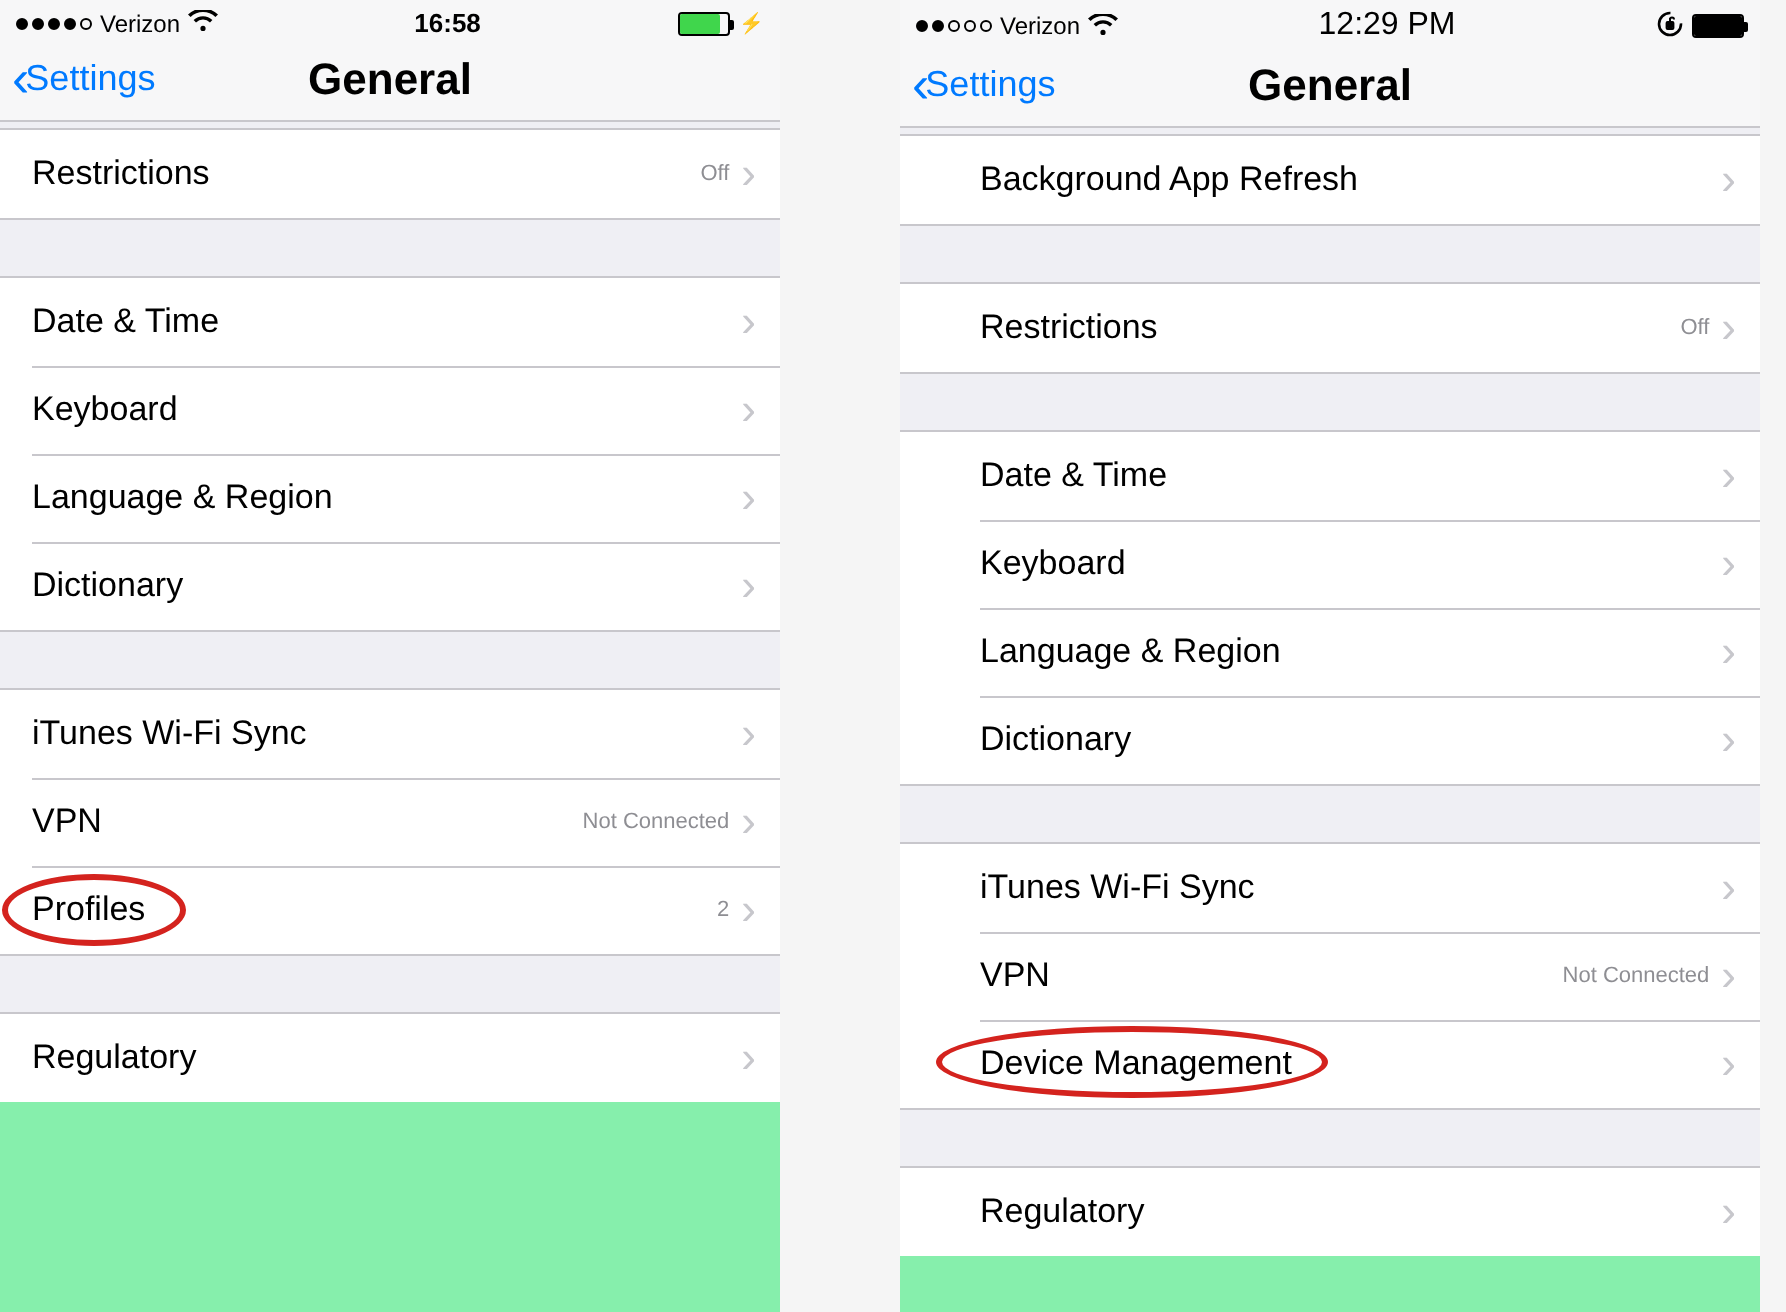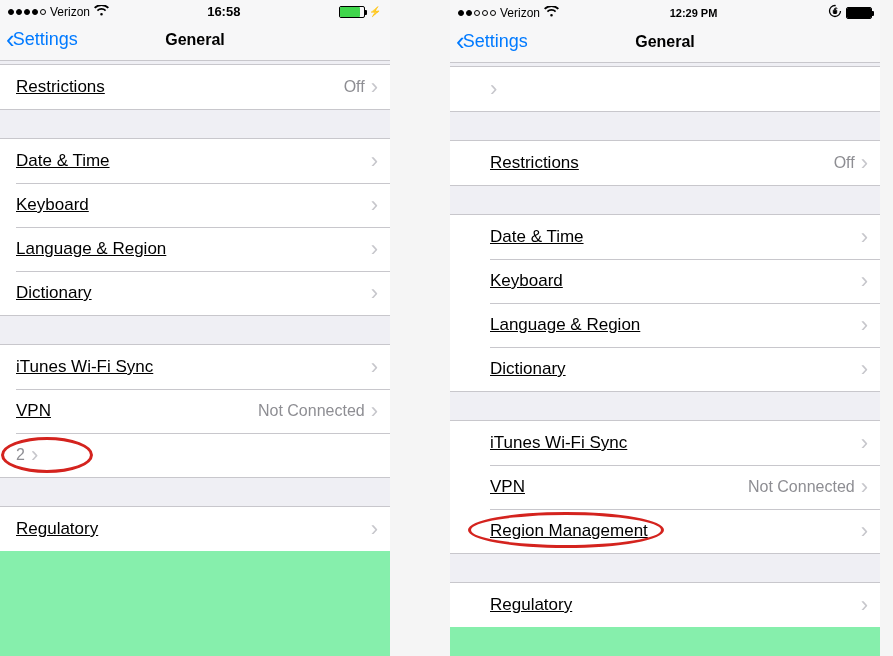--- a/index.html
+++ b/index.html
@@ -66,21 +66,21 @@
       border-bottom: 1px solid #c8c7cc;
       position: relative;
     }
     .nav-back {
       display: flex; align-items: center; color: #007aff;
       font-size: 18px; cursor: pointer;
     }
     .nav-back .chev { font-size: 26px; line-height: 0.8; font-weight: 300; margin-right: -2px; }
     .nav-title {
       position: absolute; left: 0; right: 0;
-      text-align: center; font-size: 16px; font-weight: 600;
+      text-align: center; font-size: 22px; font-weight: 600;
       pointer-events: none;
     }
 
     
     .section-gap {
       height: 30px;
       background: #efeff4;
       border-top: 1px solid #c8c7cc;
       border-bottom: 1px solid #c8c7cc;
     }
@@ -94,22 +94,22 @@
       cursor: pointer;
       position: relative;
     }
     .phone.right .cell { padding-left: 40px; }
     .cell + .cell::before {
       content: "";
       position: absolute; top: 0; left: 16px; right: 0;
       border-top: 1px solid #c8c7cc;
     }
     .phone.right .cell + .cell::before { left: 40px; }
-    .cell-label { flex: 1; color: #000; font-weight: 400; text-decoration: underline; }
-    .cell-detail { color: #8e8e93; font-size: 16px; font-weight: 400; margin-right: 6px; text-align: right; }
+    .cell-label { flex: 1; color: #000; font-weight: 400; }
+    .cell-detail { color: #8e8e93; font-size: 11px; font-weight: 400; margin-right: 6px; text-align: right; }
     .chevron {
       color: #c7c7cc; font-size: 22px; font-weight: 300; line-height: 1;
     }
 
     
     .highlight {
       position: relative;
     }
     .highlight-oval {
       position: absolute;
@@ -187,20 +187,21 @@
   <div class="cell">
     <span class="cell-label">iTunes Wi-Fi Sync</span>
     <span class="chevron">›</span>
   </div>
   <div class="cell">
     <span class="cell-label">VPN</span>
     <span class="cell-detail">Not Connected</span>
     <span class="chevron">›</span>
   </div>
   <div class="cell highlight">
+    <span class="cell-label">Profiles</span>
     <span class="cell-detail">2</span>
     <span class="chevron">›</span>
     <span class="highlight-oval" style="left:1px;top:4px;width:92px;height:36px;"></span>
   </div>
 
   <div class="section-gap"></div>
 
   <div class="cell">
     <span class="cell-label">Regulatory</span>
     <span class="chevron">›</span>
@@ -217,21 +218,21 @@
           <span class="signal-dot empty"></span>
           <span class="signal-dot empty"></span>
       </span>
       <span>Verizon</span>
       <span class="wifi-icon">
         <svg width="15" height="11" viewBox="0 0 15 11">
             <path d="M7.5 10.5a1.3 1.3 0 100-2.6 1.3 1.3 0 000 2.6zM4 6.2a5 5 0 017 0l1.2-1.2a6.7 6.7 0 00-9.4 0L4 6.2zM1.3 3.5a8.8 8.8 0 0112.4 0L15 2.3a10.6 10.6 0 00-15 0l1.3 1.2z" fill="#000"></path>
           </svg>
       </span>
     </div>
-    <div style="font-weight:700;font-size:11px;">12:29 PM</div>
+    <div style="font-weight:400;font-size:16px;">12:29 PM</div>
     <div class="status-right">
       <span class="lock-rot">
         <svg width="14" height="14" viewBox="0 0 14 14">
             <circle cx="7" cy="7" r="5.5" fill="none" stroke="#000" stroke-width="1.3" stroke-dasharray="26 8"></circle>
             <path d="M7 4v2h1.2a.5.5 0 01.5.5V9a.5.5 0 01-.5.5H5.8a.5.5 0 01-.5-.5V6.5a.5.5 0 01.5-.5H7V4.8a1 1 0 012 0" fill="none" stroke="#000" stroke-width="1"></path>
             <rect x="5.5" y="6.2" width="3" height="2.8" rx="0.4" fill="#000"></rect>
           </svg>
       </span>
       <span class="battery black">
           <span class="fill"></span>
@@ -243,20 +244,21 @@
     <div class="nav-back">
       <span class="chev">‹</span>
       <span>Settings</span>
     </div>
     <div class="nav-title">General</div>
   </div>
 
   <div class="section-gap tiny notop"></div>
 
   <div class="cell">
+    <span class="cell-label">Background App Refresh</span>
     <span class="chevron">›</span>
   </div>
 
   <div class="section-gap"></div>
 
   <div class="cell">
     <span class="cell-label">Restrictions</span>
     <span class="cell-detail">Off</span>
     <span class="chevron">›</span>
   </div>
@@ -285,21 +287,21 @@
   <div class="cell">
     <span class="cell-label">iTunes Wi-Fi Sync</span>
     <span class="chevron">›</span>
   </div>
   <div class="cell">
     <span class="cell-label">VPN</span>
     <span class="cell-detail">Not Connected</span>
     <span class="chevron">›</span>
   </div>
   <div class="cell highlight">
-    <span class="cell-label">Region Management</span>
+    <span class="cell-label">Device Management</span>
     <span class="chevron">›</span>
     <span class="highlight-oval" style="left:18px;top:3px;width:196px;height:36px;"></span>
   </div>
 
   <div class="section-gap"></div>
 
   <div class="cell">
     <span class="cell-label">Regulatory</span>
     <span class="chevron">›</span>
   </div>

